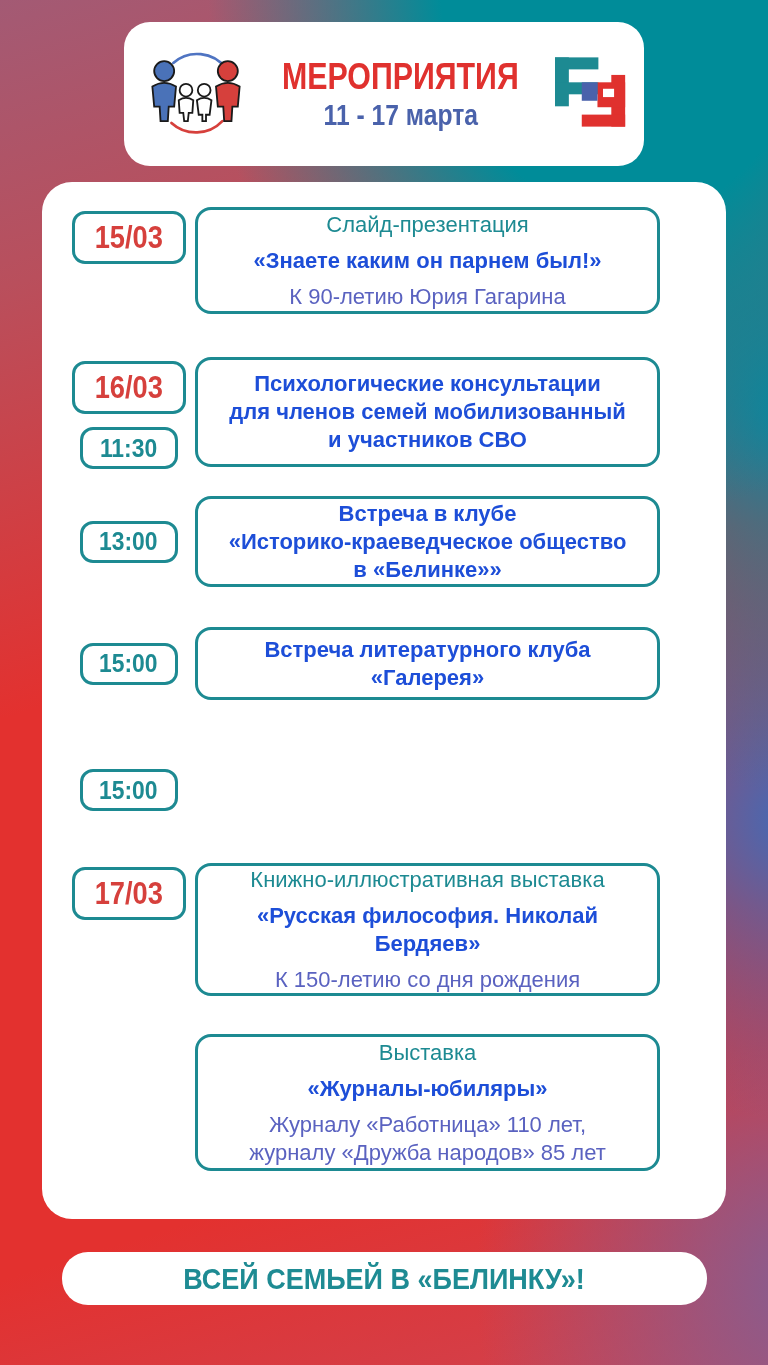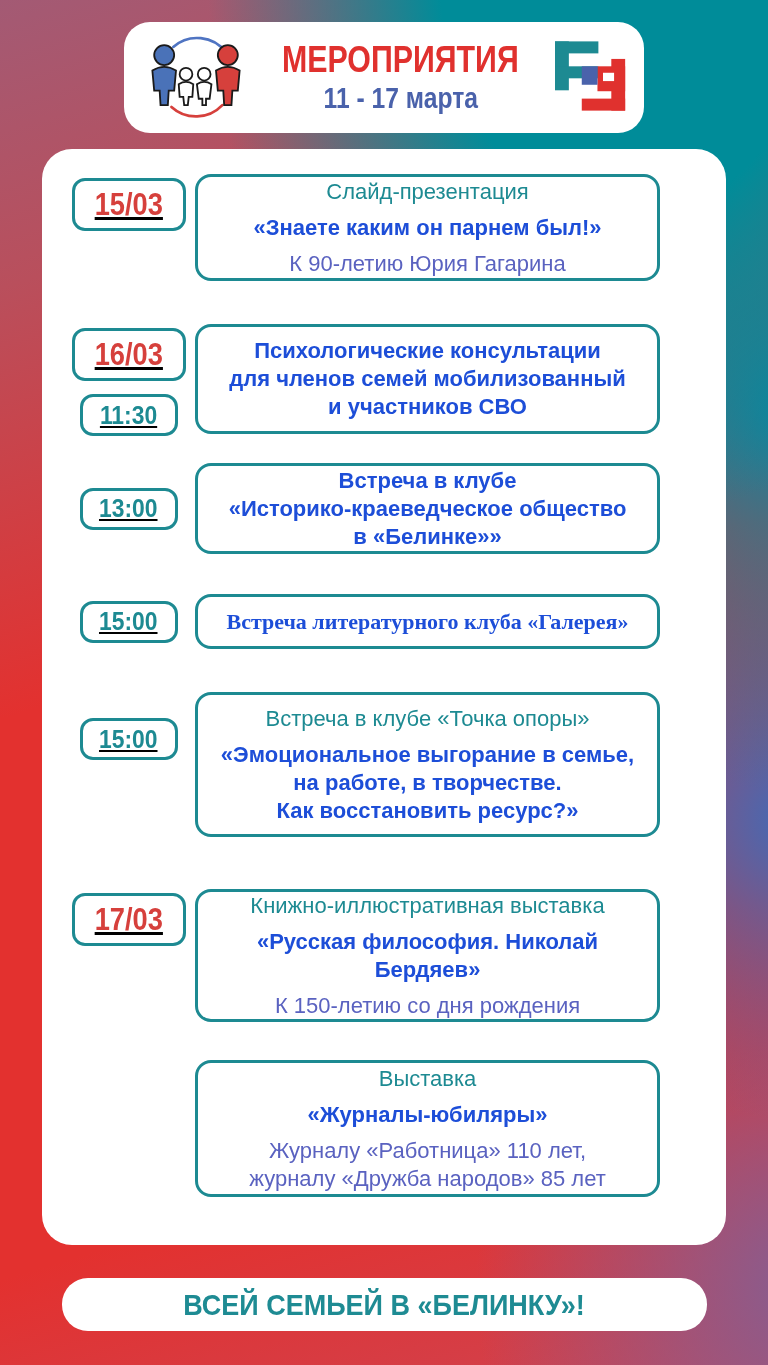--- a/index.html
+++ b/index.html
@@ -9,21 +9,21 @@
     width:768px;height:1365px;
     overflow:hidden;
     background:
       radial-gradient(ellipse 55% 40% at 82% -2%, #008c99 0%, #008c99 45%, rgba(0,140,153,0) 100%),
       radial-gradient(ellipse 45% 28% at 103% 30%, #0b86a0 0%, rgba(11,134,160,0) 100%),
       radial-gradient(ellipse 38% 22% at 104% 60%, #3e6cba 0%, rgba(62,108,186,0) 100%),
       radial-gradient(ellipse 42% 28% at 104% 94%, #875d90 0%, rgba(135,93,144,0) 100%),
       linear-gradient(163deg, #a35a74 0%, #b94f5c 18%, #e3312f 45%, #e3312f 80%, #cf4350 100%);
   }
   .header-card{
-    margin:22px auto 0;width:520px;height:111px;
+    margin:22px auto 0;width:520px;height:144px;
     background:#fff;border-radius:26px;
     display:flex;align-items:center;box-sizing:border-box;
     padding:0 22px;gap:10px;
   }
   .header-center{flex:1;text-align:center;line-height:1.05;}
   .poster-title{
     display:inline-block;font-size:37px;font-weight:800;color:#e0312e;
     transform:scaleX(0.82);letter-spacing:0px;white-space:nowrap;
   }
   .poster-sub{margin-top:3px;}
@@ -37,40 +37,40 @@
   }
   .event-row{display:flex;padding-left:20px;}
   .event-row.m1{margin-top:43px;}
   .event-row.m2{margin-top:27px;}
   .event-row.m3{margin-top:40px;}
   .event-row.m4{margin-top:43px;}
   .event-row.m5{margin-top:52px;}
   .event-row.m6{margin-top:38px;}
   .badge-col{
     width:133px;flex-shrink:0;display:flex;flex-direction:column;
-    align-items:center;gap:13px;text-decoration:underline;
+    align-items:center;gap:13px;
   }
   .bc-top{padding-top:4px;}
   .bc-center{justify-content:center;}
   .bc-offset{padding-top:26px;}
   .badge{
     background:#fff;border:3px solid #1d8a92;border-radius:13px;
     display:flex;align-items:center;justify-content:center;
     box-sizing:border-box;font-weight:800;
   }
   .badge span{display:inline-block;transform:scaleX(0.88);white-space:nowrap;}
   .badge.date{width:114px;height:53px;font-size:31px;color:#d6403c;}
   .badge.time{width:98px;height:42px;font-size:26px;color:#1d8a92;}
   .card{
     width:465px;flex:0 0 465px;box-sizing:border-box;
     border:3px solid #1d8a92;border-radius:16px;background:#fff;
     display:flex;flex-direction:column;justify-content:center;align-items:center;
     text-align:center;gap:8px;padding:8px 10px;
   }
-  .c1{height:107px;} .c2{height:110px;} .c3{height:91px;} .c4{height:55px;font-family:Liberation Serif, serif;}
+  .c1{height:107px;} .c2{height:110px;} .c3{height:91px;} .c4{height:73px;}
   .c5{height:145px;} .c6{height:133px;} .c7{height:137px;}
   .line{font-size:22px;line-height:28px;white-space:pre-line;}
   .t-teal{color:#1d8a92;}
   .t-red{color:#1d4ed8;font-weight:700;}
   .t-blue{color:#5a62c0;}
   .footer-banner{
     margin:33px auto 0;width:645px;height:53px;background:#fff;border-radius:26px;
     display:flex;align-items:center;justify-content:center;
   }
   .footer-banner span{
@@ -178,26 +178,20 @@
         <div class="line t-red">Встреча литературного клуба «Галерея»</div>
       </div>
     </div>
 
     <div class="event-row m4">
       <div class="badge-col bc-offset">
         <div class="badge time">
             <span>15:00</span>
           </div>
       </div>
-      <div class="card c5">
-        <div class="line t-teal">Встреча в клубе «Точка опоры»</div>
-        <div class="line t-red">«Эмоциональное выгорание в семье,
-на работе, в творчестве.
-Как восстановить ресурс?»</div>
-      </div>
     </div>
 
     <div class="event-row m5">
       <div class="badge-col bc-top">
         <div class="badge date">
             <span>17/03</span>
           </div>
       </div>
       <div class="card c6">
         <div class="line t-teal">Книжно-иллюстративная выставка</div>

